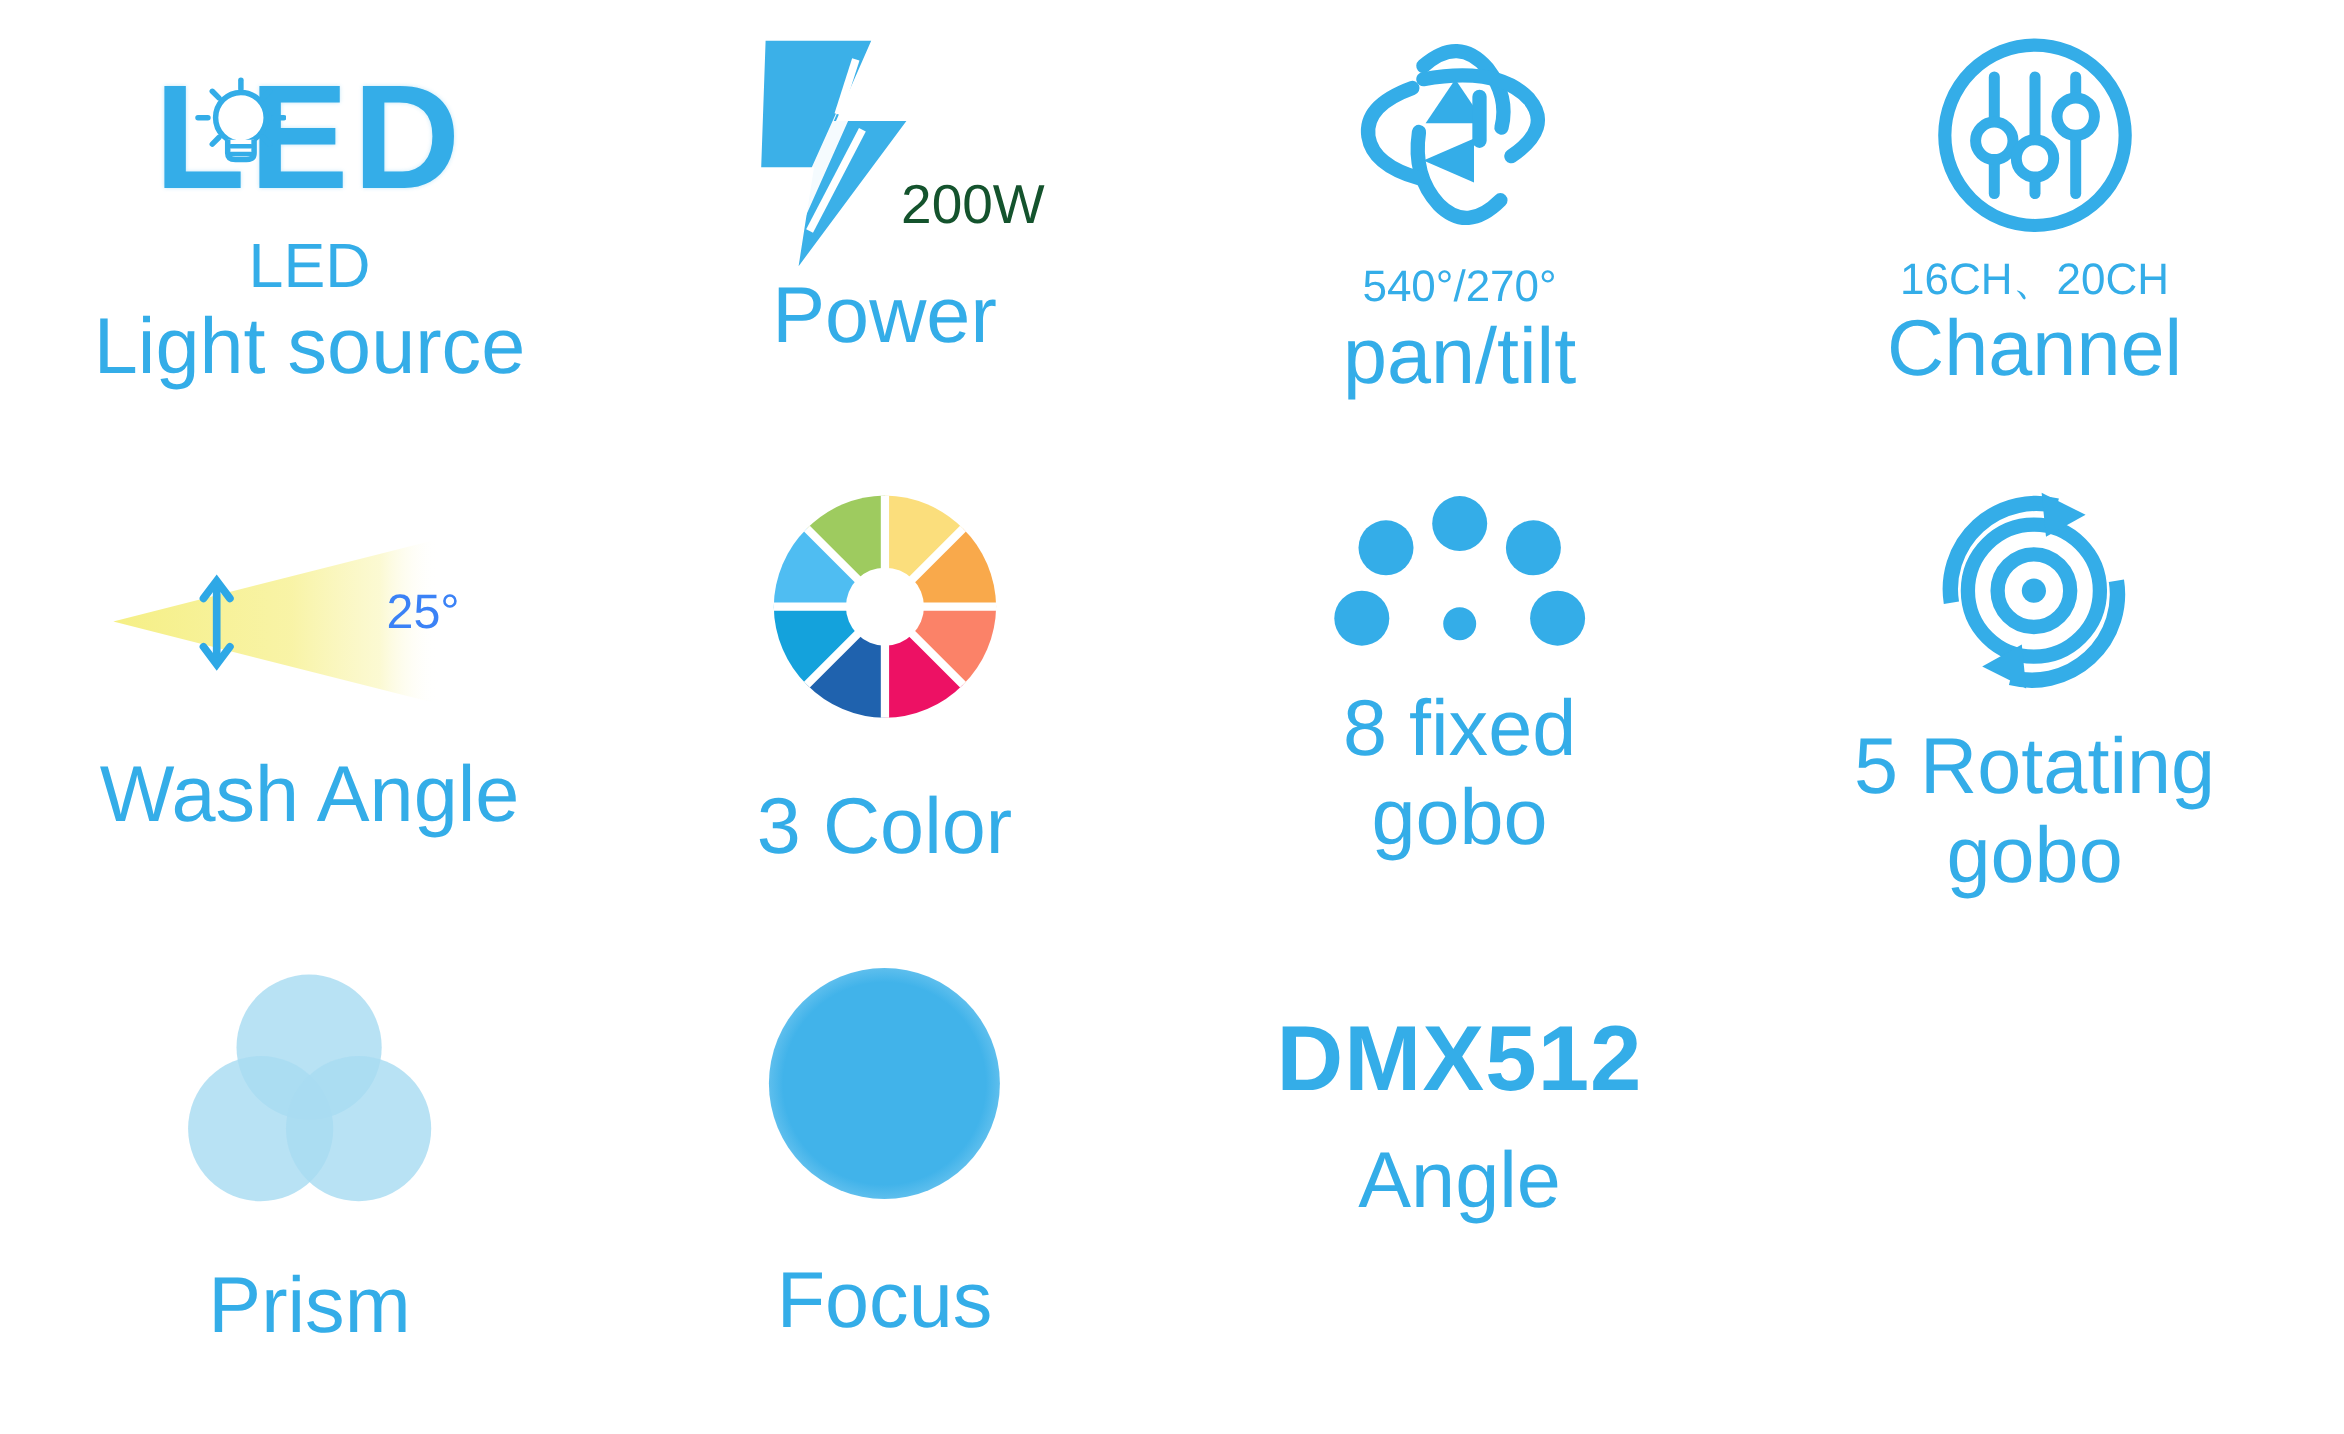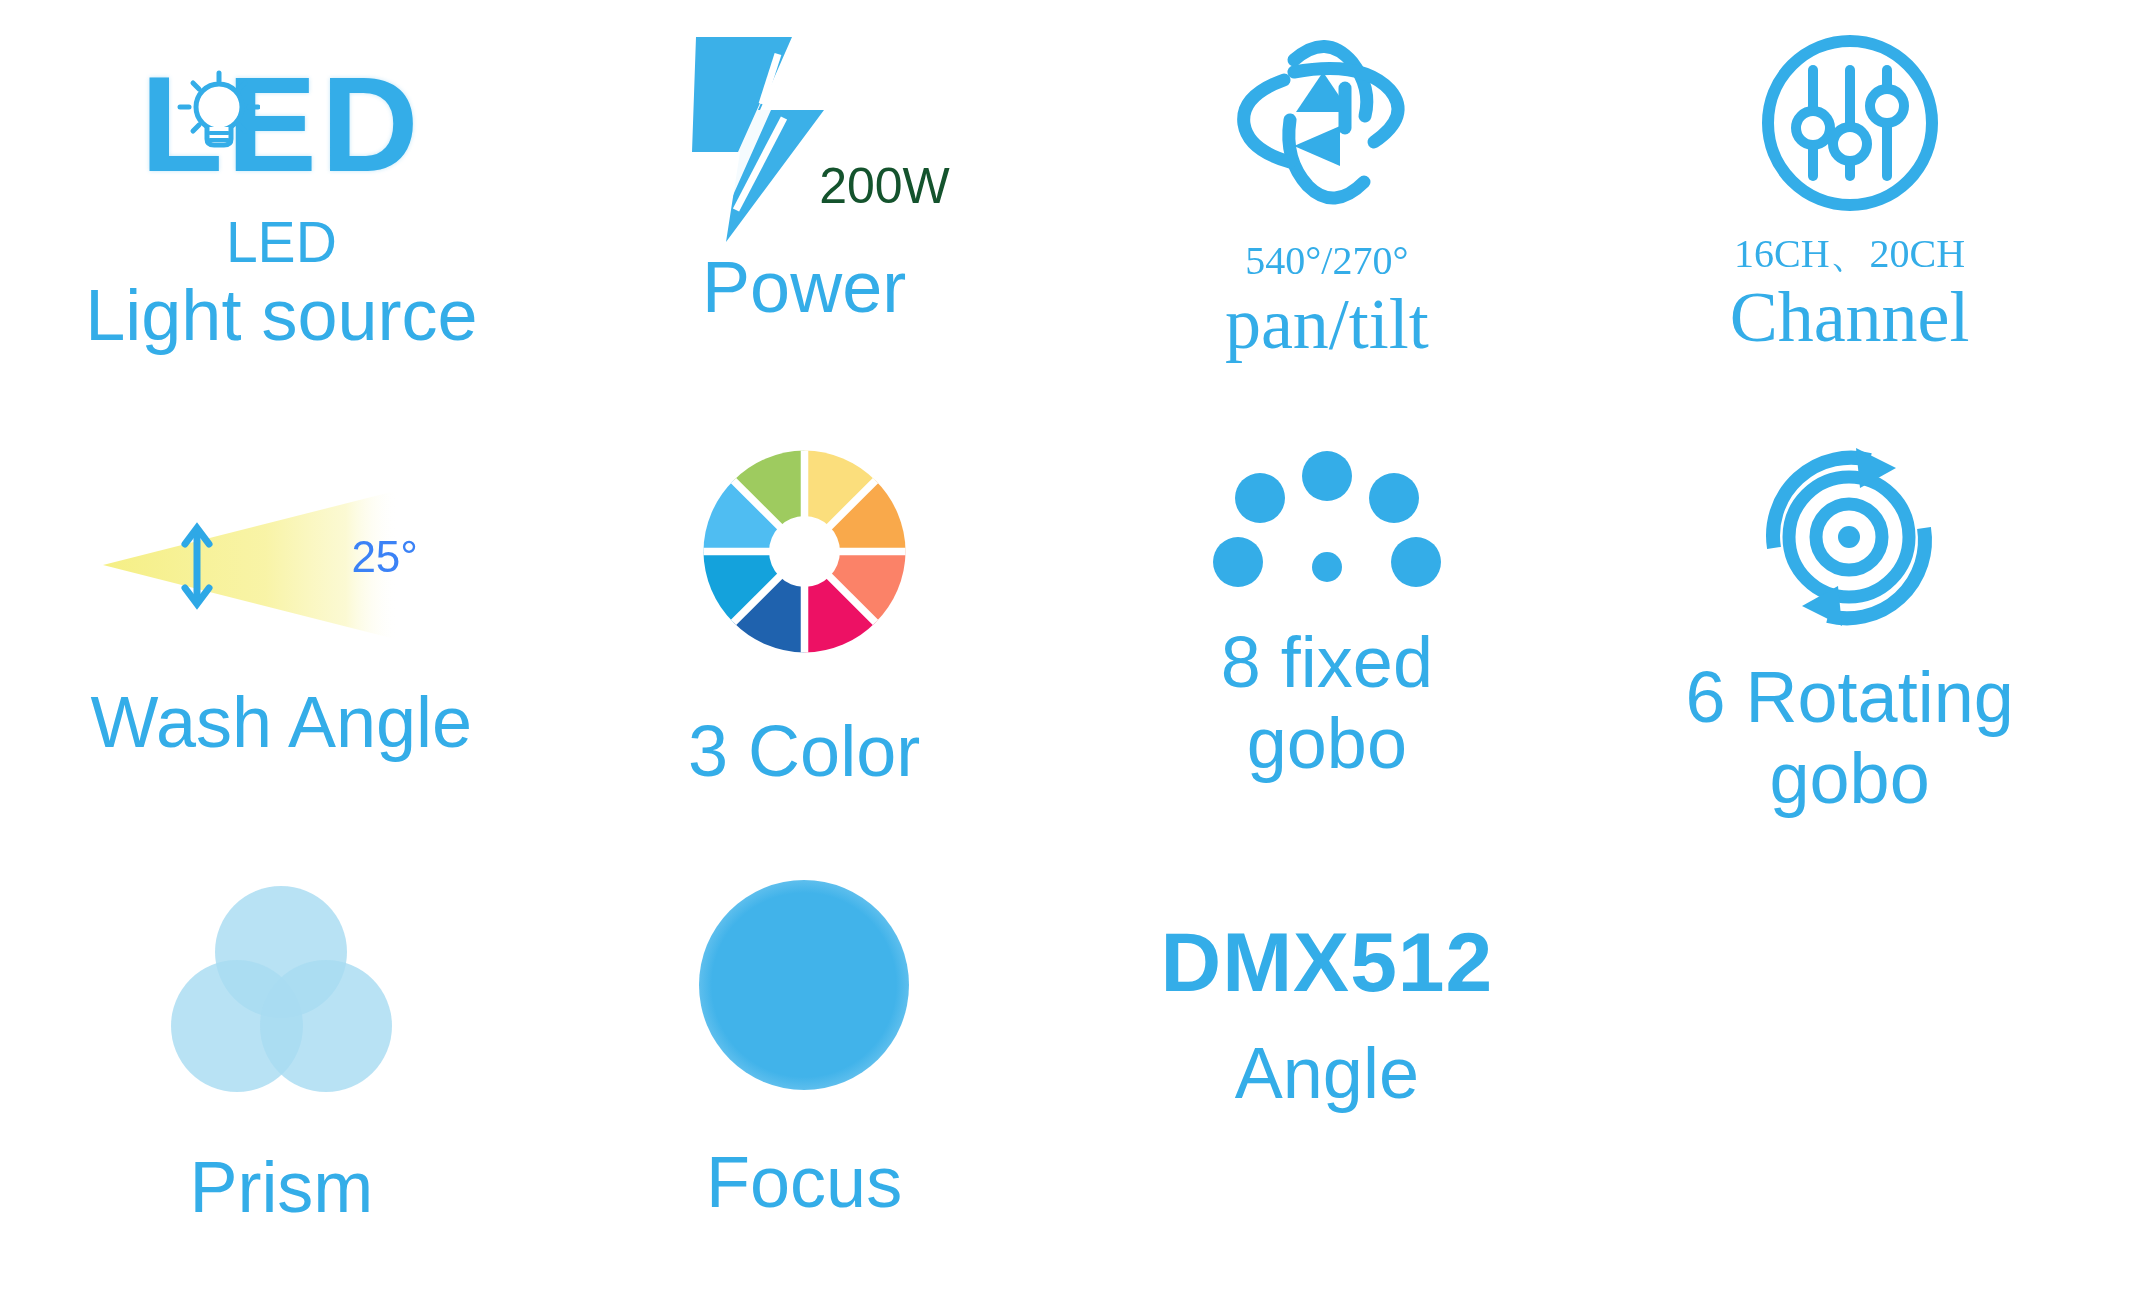--- a/index.html
+++ b/index.html
@@ -150,21 +150,21 @@
   
   .dmx-wrap {
     margin-top: 64px;
     font-size: 84px;
     font-weight: bold;
     color: #34ADE8;
     letter-spacing: 1px;
   }
 
   .mt-label-1 { margin-top: 16px; }
-  .mt-label-2 { margin-top: 14px; font-family: Liberation Serif, serif; }
+  .mt-label-2 { margin-top: 14px; }
   .mt-label-3 { margin-top: 22px; }
   .mt-label-4 { margin-top: 52px; }
 </style>
 </head>
 <body>
 
 <div class="grid">
 
   <div class="cell">
     <div class="led-logo">
@@ -324,21 +324,21 @@
         <circle cx="97" cy="97" r="60" fill="none" stroke="#34ADE8" stroke-width="13"></circle>
         <circle cx="97" cy="97" r="33" fill="none" stroke="#34ADE8" stroke-width="13"></circle>
         <circle cx="97" cy="97" r="11" fill="#34ADE8"></circle>
         <path d="M22 108 A78 78 0 0 1 118 20" fill="none" stroke="#34ADE8" stroke-width="14" stroke-linecap="butt"></path>
         <path d="M172 88 A78 78 0 0 1 76 176" fill="none" stroke="#34ADE8" stroke-width="14" stroke-linecap="butt"></path>
         <path d="M104 8 L144 28 L108 48 Z" fill="#34ADE8"></path>
         <path d="M90 186 L50 166 L86 146 Z" fill="#34ADE8"></path>
       </svg>
     </div>
     <div class="labels mt-label-3">
-      <div class="label-big">6 Rotating</div>
+      <div class="label-big">5 Rotating</div>
       <div class="label-big">gobo</div>
     </div>
   </div>
 
   <div class="cell">
     <div class="icon-area prism-wrap">
       <svg width="225" height="215" viewBox="0 0 225 215">
         <g fill="#A8DCF2" fill-opacity="0.82">
           <circle cx="112" cy="72" r="66"></circle>
           <circle cx="68" cy="146" r="66"></circle>

